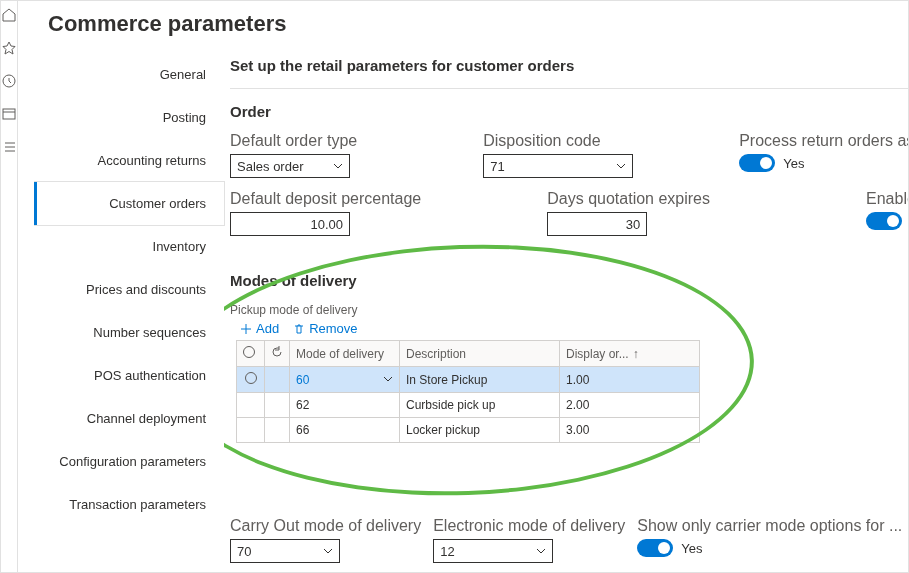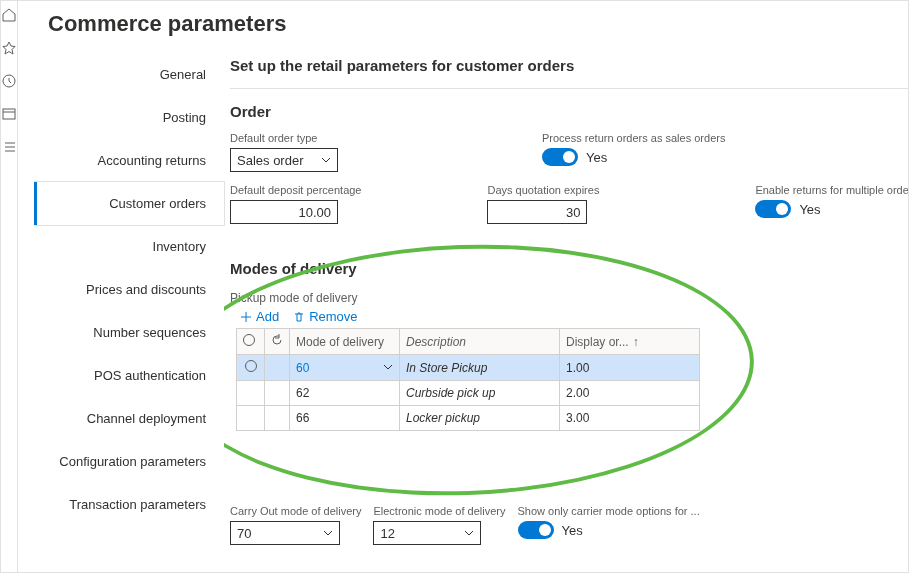--- a/index.html
+++ b/index.html
@@ -12,43 +12,43 @@
   .body { flex:1; display:flex; overflow:hidden; }
   .nav { width:190px; padding-top:6px;text-align:right; }
   .nav-item { padding:14px 18px; font-size:13px; color:#323130; cursor:pointer; border-left:3px solid transparent; }
   .nav-item.active { border-left:3px solid #0078d4; background:#fff; font-weight:400; box-shadow: 0 0 0 1px #e1e1e1; }
   .content { flex:1; padding:0 0 0 6px; overflow:hidden; position:relative; }
   .section-title { font-size:15px; font-weight:600; padding:10px 0 14px 0; }
   .hr { border-top:1px solid #e1e1e1; margin-right:4px; }
   .group-title { font-size:15px; font-weight:600; padding:14px 0 8px 0; }
   .field-row { display:flex; gap:28px; padding:4px 0; }
   .field { display:flex; flex-direction:column; gap:4px; }
-  .field-label { font-size:11px; color:#605e5c; white-space:nowrap; }
+  .field-label { font-size:16px; color:#605e5c; white-space:nowrap; }
   .select, .numbox { border:1px solid #323130; height:24px; display:flex; align-items:center; padding:0 6px; background:#fff; font-size:13px; }
   .select { justify-content:space-between; }
   .select svg { width:10px; height:10px; }
-  .w120 { width:108px;text-align:center; } .w150 { width:150px; } .w100 { width:100px; } .w110 { width:110px; }
+  .w120 { width:120px;text-align:center; } .w150 { width:150px; } .w100 { width:100px; } .w110 { width:110px; }
   .numright { justify-content:flex-end; }
   .toggle-row { display:flex; align-items:center; gap:8px; }
   .toggle { width:36px; height:18px; border-radius:9px; position:relative; }
   .toggle.on { background:#0078d4; }
   .knob { position:absolute; width:12px; height:12px; border-radius:50%; top:3px; }
   .toggle.on .knob { background:#fff; right:3px; }
   .sublab { font-size:12px; color:#605e5c; padding:6px 0 4px 0; }
   .toolbar { display:flex; gap:14px; padding:0 0 4px 10px; }
   .toolbtn { display:flex; align-items:center; gap:4px; color:#0078d4; font-size:13px; cursor:pointer;text-align:right; }
   .toolbtn svg { width:12px; height:12px; }
   table.grid { border-collapse:collapse; margin-left:6px; }
   table.grid th, table.grid td { border:1px solid #d2d0ce; font-size:12px; }
   table.grid th { background:#faf9f8; font-weight:400; color:#605e5c; text-align:left; padding:5px 6px; }
   table.grid td { padding:5px 6px;margin-left:42px; }
   .colsel { width:28px; text-align:center; }
   .colref { width:24px; text-align:center; }
   .colmode { width:110px; }
-  .coldesc { width:160px;font-style:italic; }
+  .coldesc { width:160px; }
   .colord { width:140px; padding-right:40px !important; }
   tr.sel td { background:#cfe4fa; }
   .radio { width:12px; height:12px; border:1px solid #605e5c; border-radius:50%; display:inline-block; }
   .linktxt { color:#0078d4; }
   .sortup { display:inline-block; margin-left:4px; }
   .ellipse { position:absolute; border:4px solid #5fba46; border-radius:50%; pointer-events:none; }
   .col-right { display:flex; flex-direction:column; gap:14px; }
 </style>
 </head>
 <body>
@@ -101,20 +101,29 @@
           <div class="field">
             <div class="field-label">Default order type</div>
             <div class="select w120">
               <span>Sales order</span>
               <svg viewBox="0 0 10 10">
                   <path d="M1 3 L5 7 L9 3" fill="none" stroke="#323130"></path>
                 </svg>
             </div>
           </div>
           <div style="width:70px"></div>
+          <div class="field">
+            <div class="field-label">Disposition code</div>
+            <div class="select w150">
+              <span>71</span>
+              <svg viewBox="0 0 10 10">
+                  <path d="M1 3 L5 7 L9 3" fill="none" stroke="#323130"></path>
+                </svg>
+            </div>
+          </div>
           <div style="width:50px"></div>
           <div class="col-right">
             <div class="field">
               <div class="field-label">Process return orders as sales orders</div>
               <div class="toggle-row">
                 <div class="toggle on">
                     <div class="knob"></div>
                   </div>
                 <span>Yes</span>
               </div>

